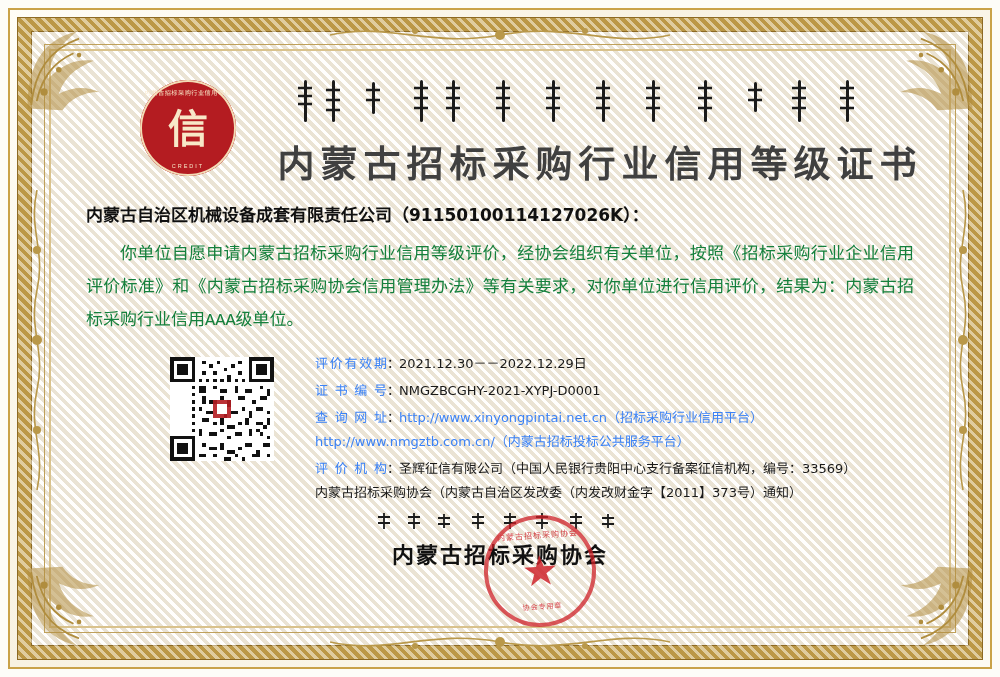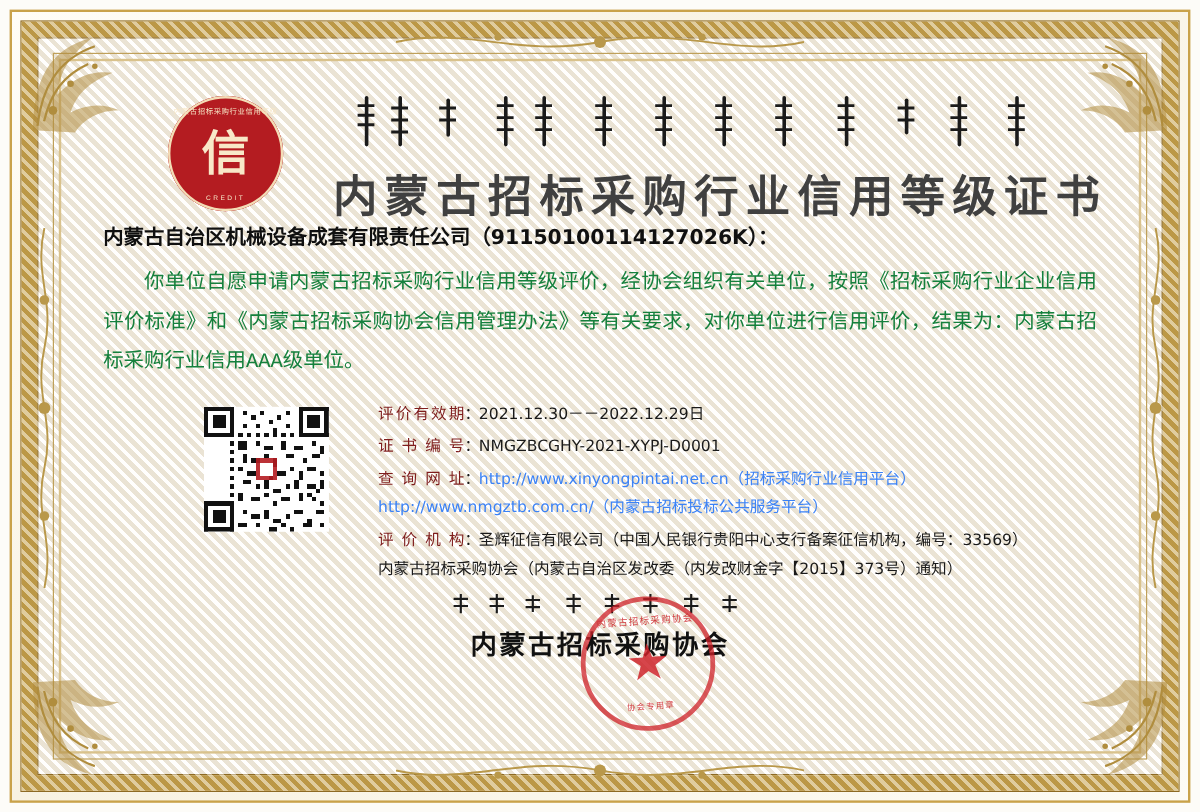--- a/index.html
+++ b/index.html
@@ -158,21 +158,21 @@
     font-size: 37px;
     letter-spacing: 6px;
     color: #404040;
     text-align: center;
     margin-top: 6px;
     white-space: nowrap;
   }
 
   
   .body-block {
-    margin-top: 0;
+    margin-top: 18px;
     padding: 0 26px 0 26px;
   }
   .salutation {
     font-family: "DejaVu Sans", "Liberation Sans", sans-serif;
     font-size: 17px;
     font-weight: bold;
     color: #101010;
     margin-bottom: 12px;
   }
   .paragraph {
@@ -210,21 +210,21 @@
     align-items: baseline;
     margin-bottom: 9px;
     line-height: 18px;
   }
   .d-label {
     flex: 0 0 auto;
     width: 72px;
     text-align: justify;
     text-align-last: justify;
     letter-spacing: 0;
-    color: #7f1d1d;
+    color: #3b82f6;
   }
   .d-sep { flex: 0 0 auto; width: 12px; text-align: center; }
   .d-value { flex: 1 1 auto; }
   .d-sub {
     margin-top: -3px;
     margin-bottom: 9px;
     line-height: 18px;
   }
   .link { color: #3b82f6; }
 
@@ -566,21 +566,21 @@
           <div class="d-sep">：</div>
           <div class="d-value link">http://www.xinyongpintai.net.cn（招标采购行业信用平台）</div>
         </div>
         <div class="d-sub link">http://www.nmgztb.com.cn/（内蒙古招标投标公共服务平台）</div>
 
         <div class="d-row">
           <div class="d-label">评价机构</div>
           <div class="d-sep">：</div>
           <div class="d-value">圣辉征信有限公司（中国人民银行贵阳中心支行备案征信机构，编号：33569）</div>
         </div>
-        <div class="d-sub">内蒙古招标采购协会（内蒙古自治区发改委（内发改财金字【2015】373号）通知）</div>
+        <div class="d-sub">内蒙古招标采购协会（内蒙古自治区发改委（内发改财金字【2011】373号）通知）</div>
 
       </div>
     </div>
 
     <div class="signature">
       <div class="sig-inner">
         <div class="sig-mongolian">
           <svg viewBox="0 0 260 20" width="260" height="20" aria-hidden="true">
             <g stroke="#1b1b1b" stroke-width="1.8" fill="none">
               <path d="M14 2 v16 M8 6 h12 M8 12 h12"></path>

